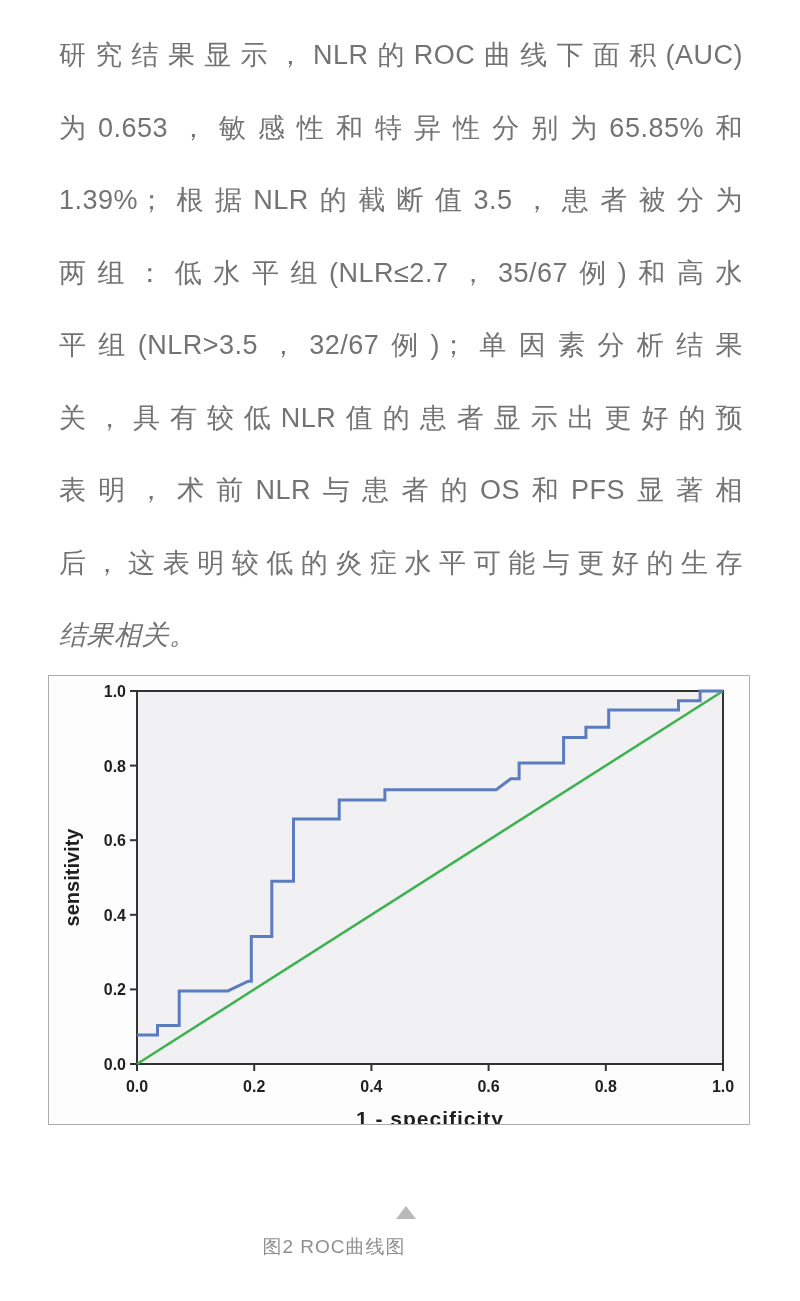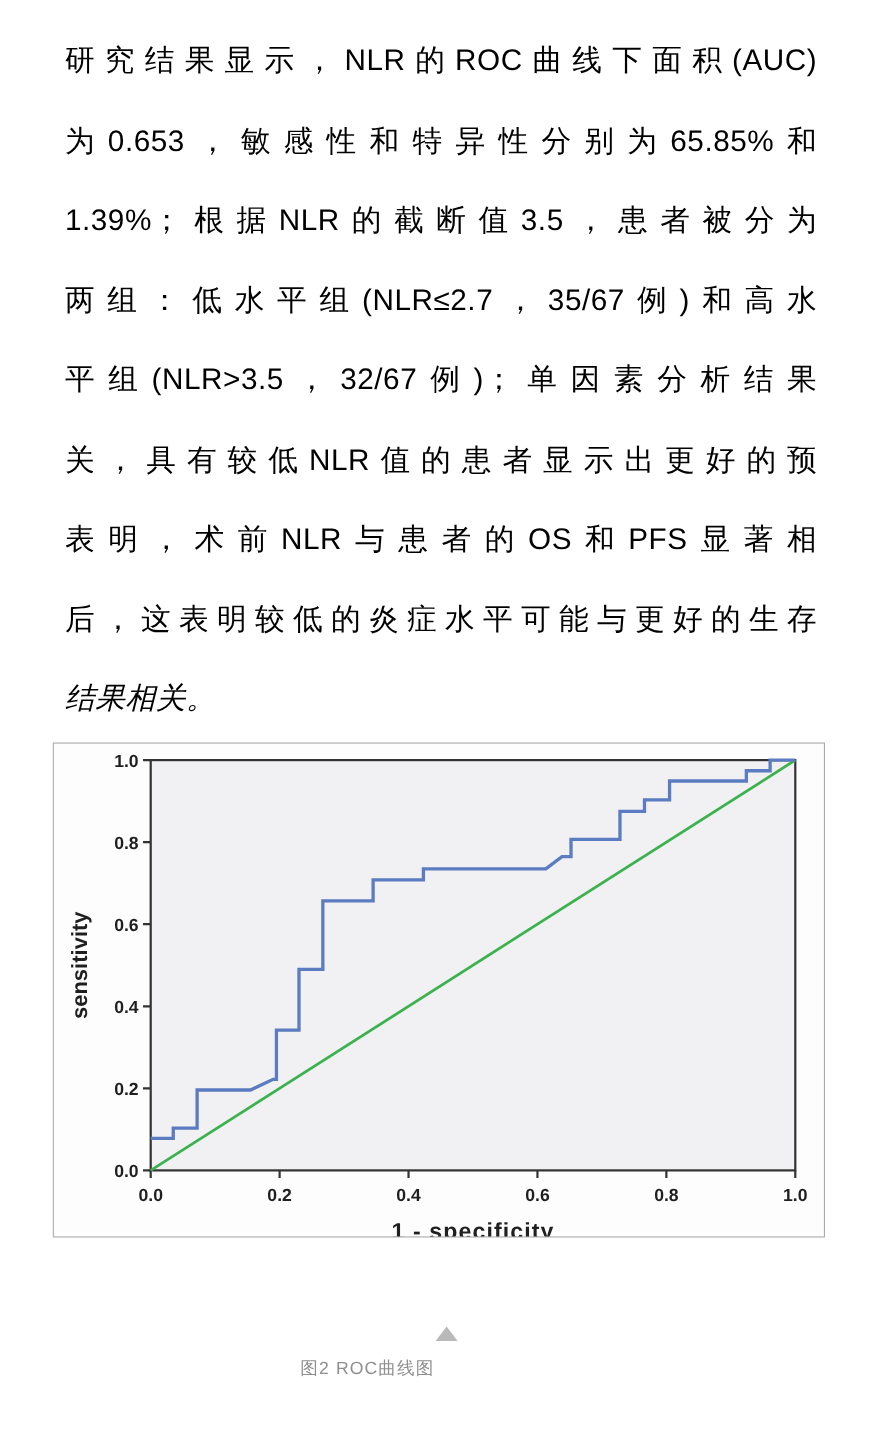--- a/index.html
+++ b/index.html
@@ -3,42 +3,42 @@
 <meta charset="utf-8">
 <style>
   html,body{margin:0;padding:0;}
   body{
     width:800px;height:1301px;position:relative;background:#ffffff;
     font-family:"Liberation Sans","DejaVu Sans",sans-serif;overflow:hidden;
   }
   
   .article{
     position:absolute;left:59px;top:19px;width:684px;
-    font-size:27px;line-height:72.5px;color:#000000;
+    font-size:27px;line-height:72.5px;color:#737373;
   }
   .article .line{
     text-align:justify;text-align-last:justify;
     white-space:nowrap;letter-spacing:0.5px;
   }
   .article .line.last{text-align-last:left;font-style:italic;}
   
   .figure-box{
     position:absolute;left:48px;top:675px;width:702px;height:450px;
     background:#fdfdfd;border:1px solid #ababab;box-sizing:border-box;
   }
   .figure-box svg{display:block;}
   
   .collapse-triangle{
     position:absolute;left:396px;top:1206px;width:0;height:0;
     border-left:10px solid transparent;border-right:10px solid transparent;
     border-bottom:13px solid #b9b9b9;
   }
   .figure-caption{
     position:absolute;left:0;top:1234px;width:668px;
-    text-align:center;font-size:16px;letter-spacing:1px;color:#8f8f8f;
+    text-align:center;font-size:19px;letter-spacing:1px;color:#8f8f8f;
   }
 </style>
 </head>
 <body>
 
 <div class="article">
   <div class="line">研究结果显示，NLR的ROC曲线下面积(AUC)</div>
   <div class="line">为0.653，敏感性和特异性分别为65.85%和</div>
   <div class="line">1.39%；根据NLR的截断值3.5，患者被分为</div>
   <div class="line">两组：低水平组(NLR≤2.7，35/67例)和高水</div>

